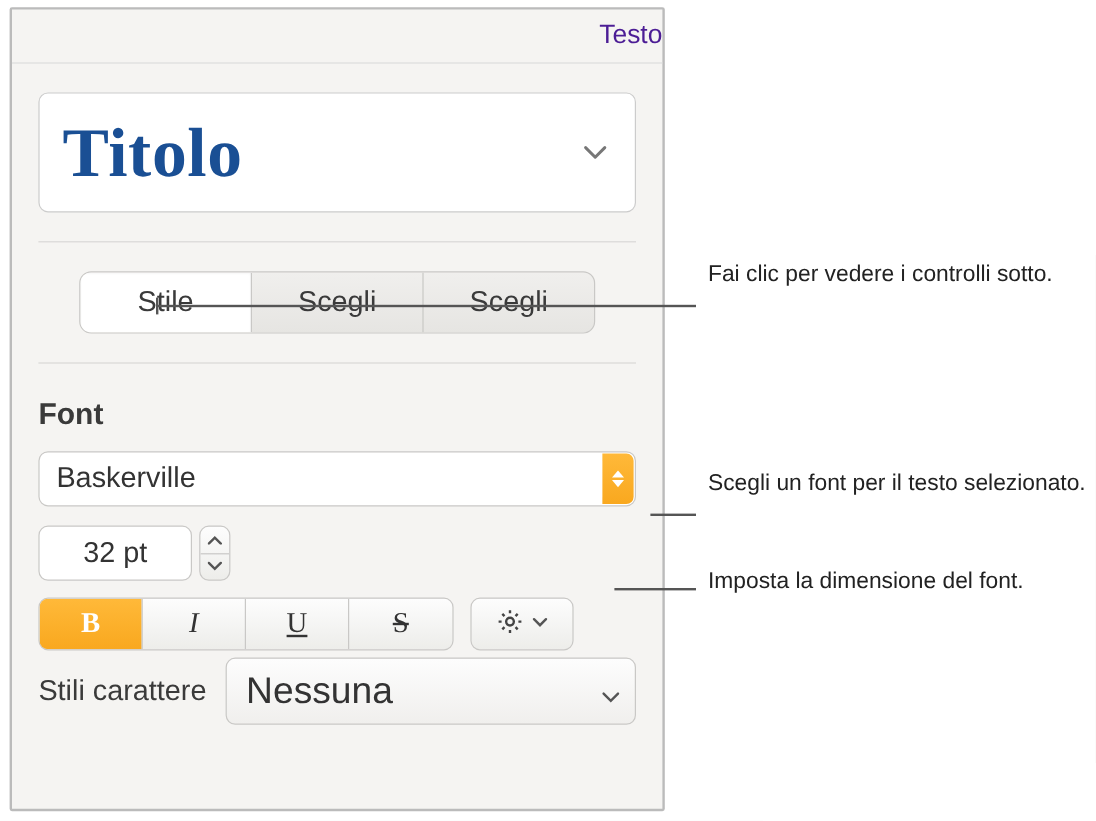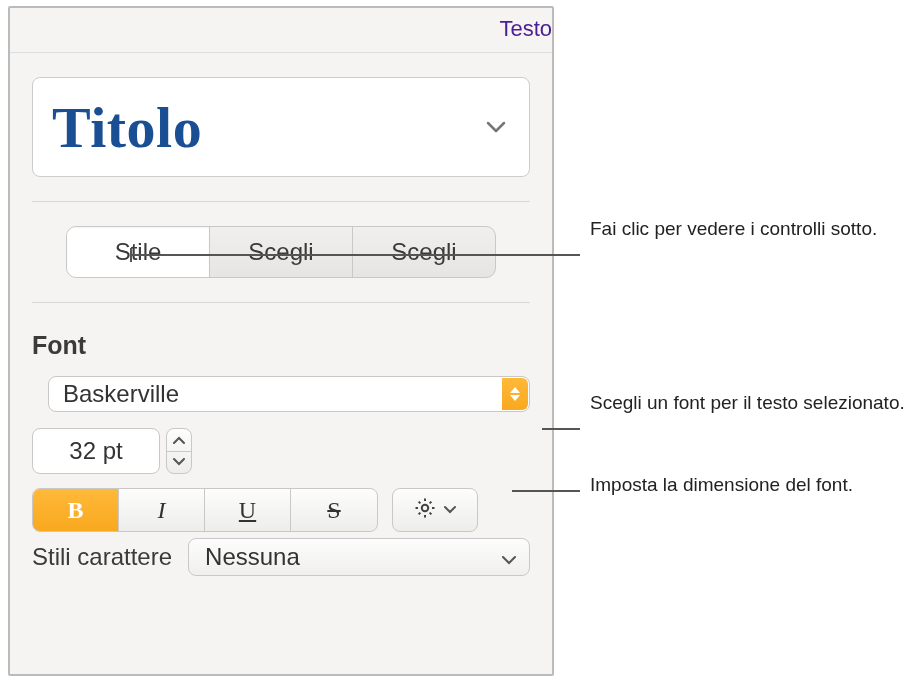--- a/index.html
+++ b/index.html
@@ -93,30 +93,29 @@
     .row {
       margin: 16px 22px 0;
       display: flex;
       gap: 14px;
       align-items: center;
     }
     .popup {
       background: #fff;
       border: 1px solid #c9c8c6;
       border-radius: 8px;
-      height: 36px;
+      height: 46px;
       display: flex;
       align-items: center;
       padding: 0 46px 0 14px;
       font-size: 24px;
       color: #333;
       position: relative;
       flex: 1;
       cursor: default;
-      margin-left: 16px;
     }
     .popup.short { flex: 0 0 auto; width: 296px; }
     .popup-orange-handle {
       position: absolute;
       right: 1px;
       top: 1px;
       bottom: 1px;
       width: 26px;
       background: linear-gradient(#ffb939, #f9a81f);
       border-radius: 0 6px 6px 0;
@@ -225,28 +224,28 @@
       align-items: center;
       gap: 16px;
     }
     .char-label {
       font-size: 24px;
       color: #3a3a3a;
       white-space: nowrap;
     }
     .char-popup {
       flex: 1;
-      height: 38px;
+      height: 56px;
       background: linear-gradient(#fdfdfd,#f0efed);
       border: 1px solid #c9c8c6;
       border-radius: 8px;
       display: flex;
       align-items: center;
       padding: 0 42px 0 16px;
-      font-size: 24px;
+      font-size: 31px;
       position: relative;
       cursor: default;
     }
     
     .callout {
       position: absolute;
       font-size: 19px;
       line-height: 1.35;
       color: #222;
     }

